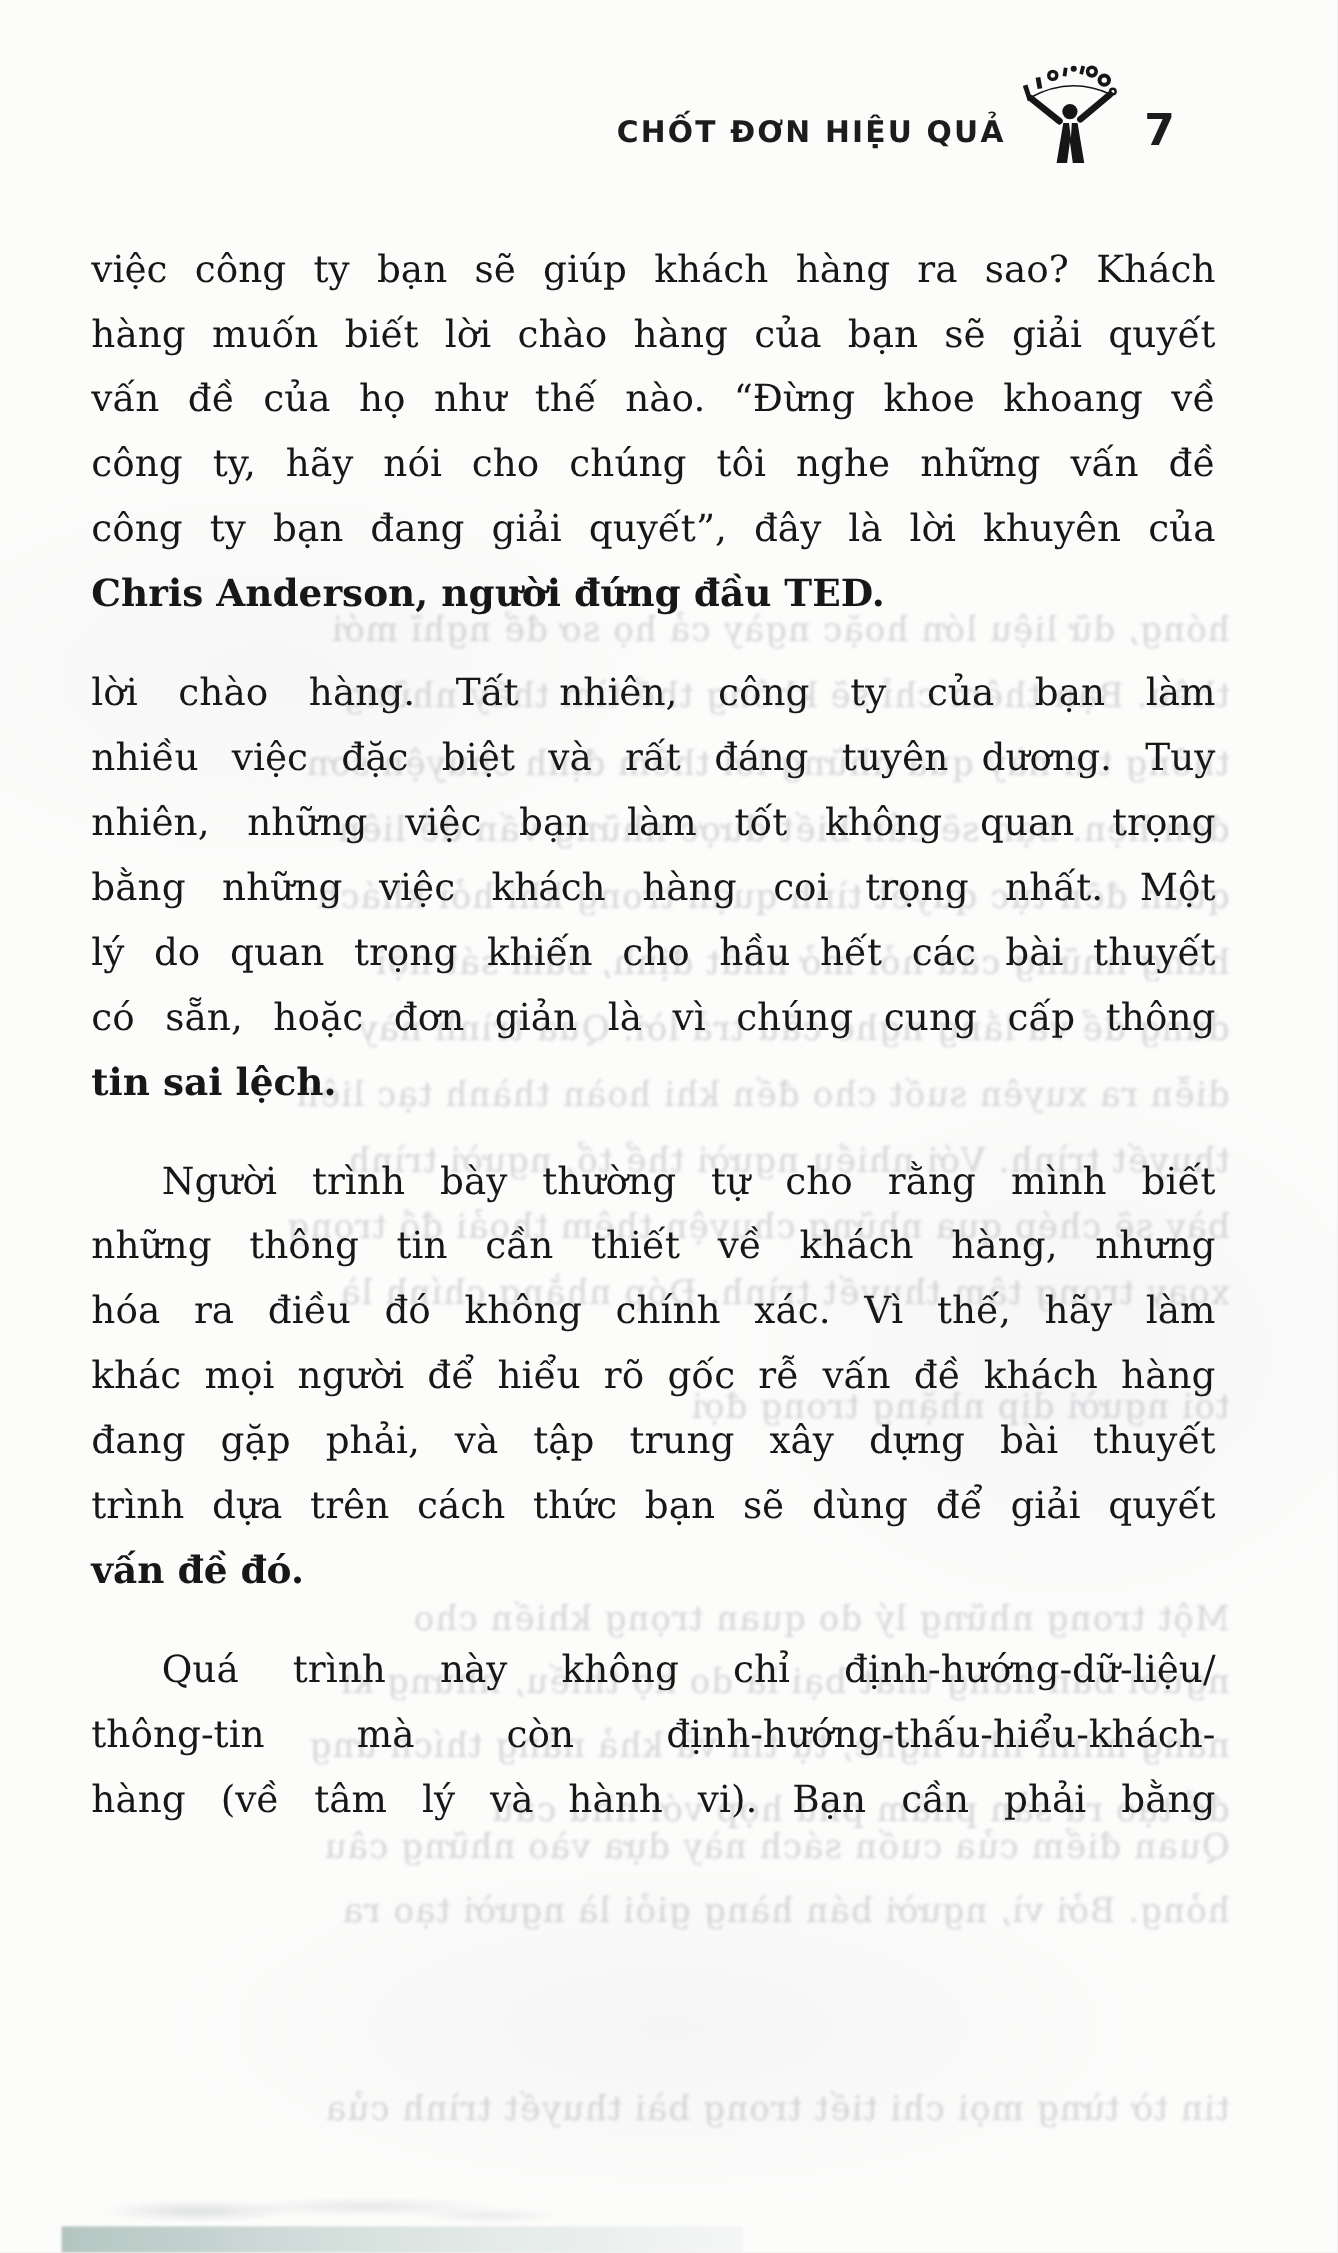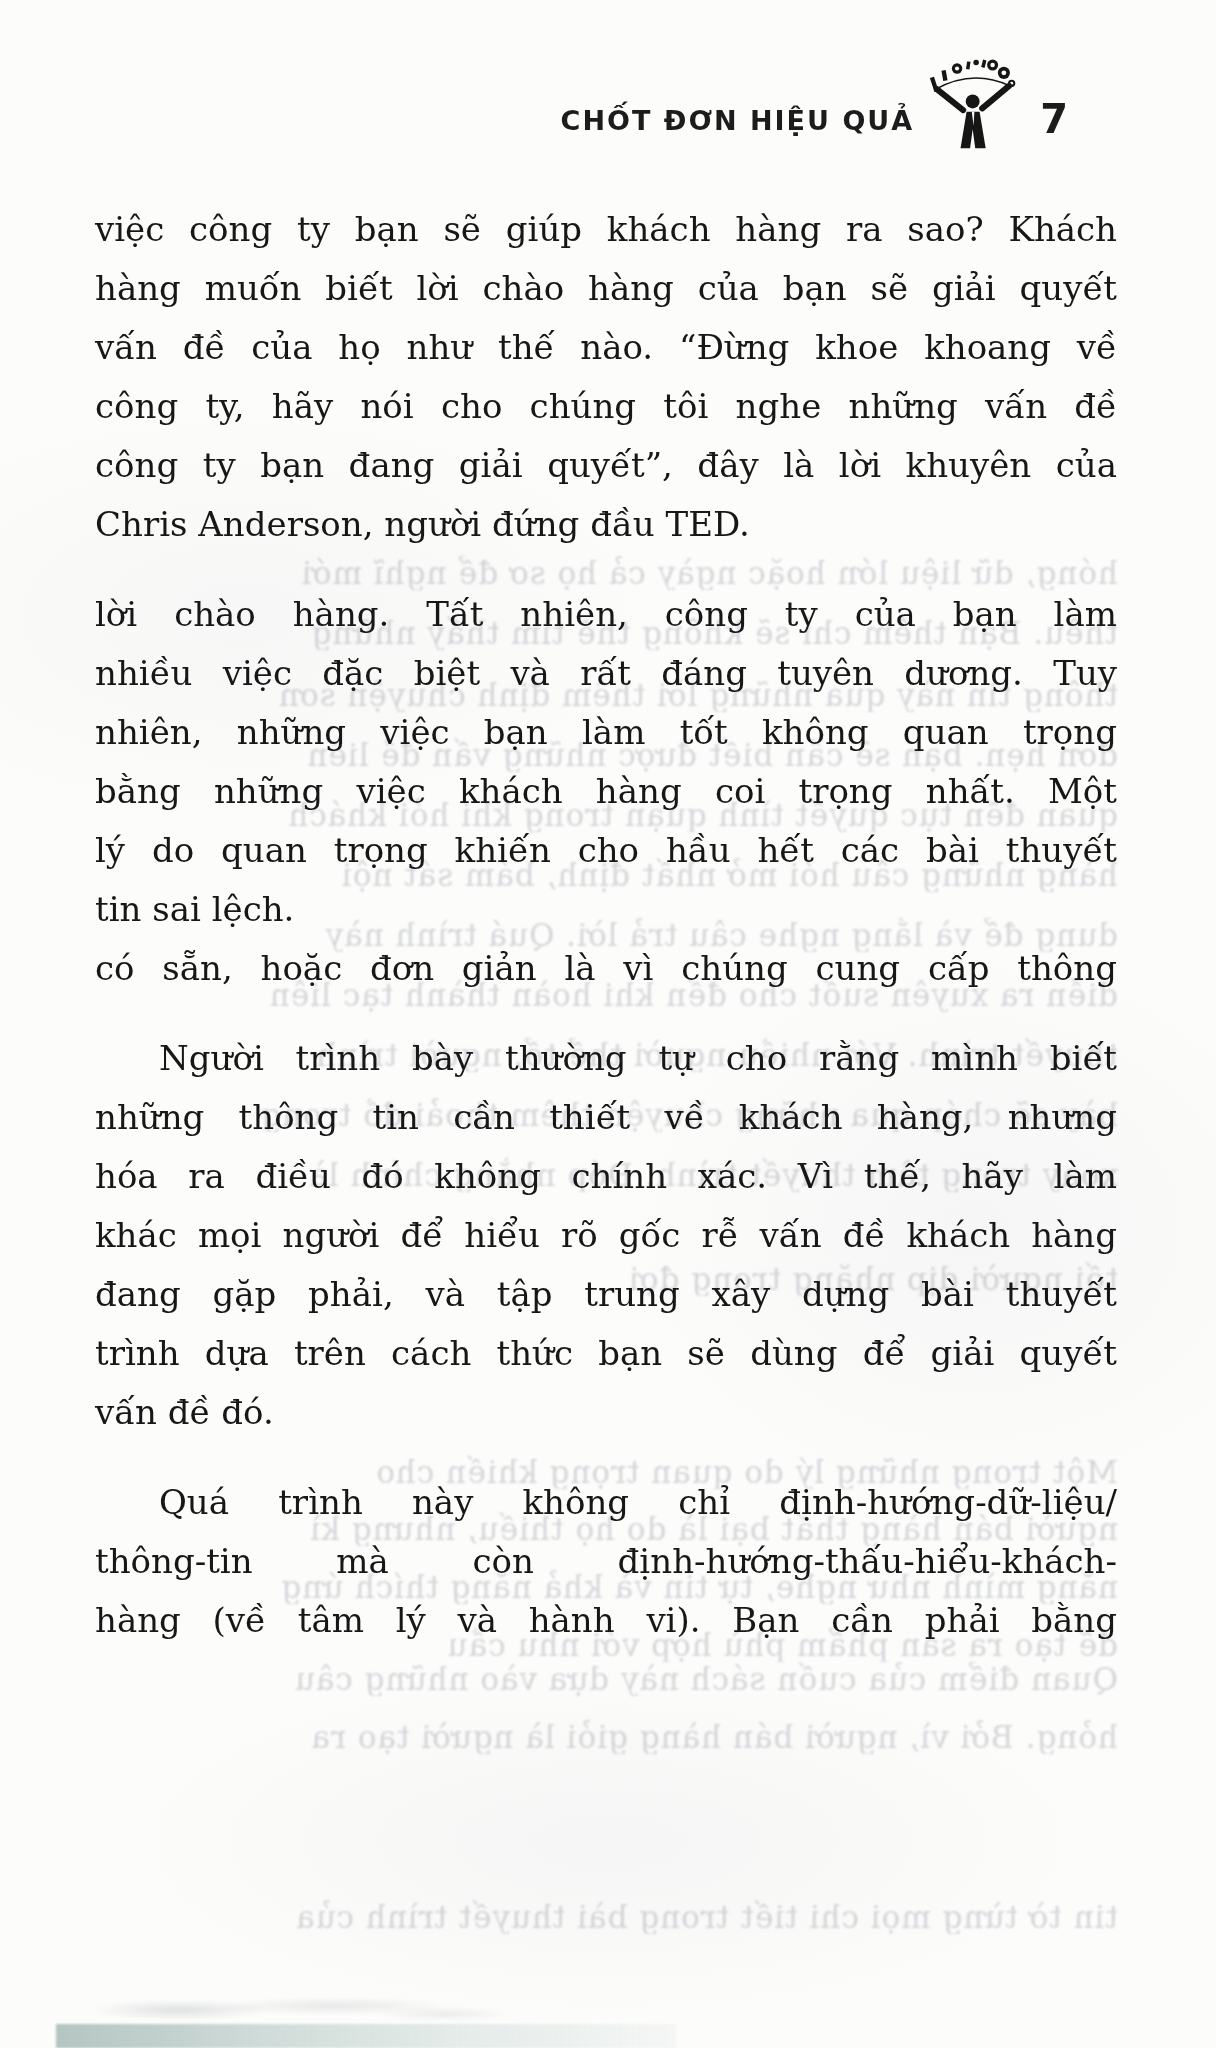--- a/index.html
+++ b/index.html
@@ -41,30 +41,30 @@
     filter:blur(1.3px);
     color:rgba(138,142,152,0.34);
     font-size:31px; line-height:34px;
     letter-spacing:1px;
     white-space:nowrap; overflow:hidden;
     text-align:left;
   }
 
   
   .text-block {
-    position:absolute; top:200px; left:83px; width:1022px;margin-left:12px;
+    position:absolute; top:216px; left:83px; width:1022px;
   }
   .para { margin:0 0 31px 0; }
   .line {
     font-size:34px; line-height:59px; height:59px;
     text-align:justify; text-align-last:justify;
     white-space:normal; overflow:visible;
   }
   .line.indent { text-indent:64px; }
-  .line.lastleft { text-align-last:left; }
+  .line.lastleft { text-align-last:left;font-weight:bold; }
 
   
   .bottom-mottle {
     position:absolute; left:70px; bottom:18px; width:440px; height:40px;
     background:
       radial-gradient(ellipse 120px 14px at 25% 50%, rgba(150,160,158,0.28), transparent 75%),
       radial-gradient(ellipse 160px 12px at 60% 40%, rgba(160,168,165,0.22), transparent 75%),
       radial-gradient(ellipse 90px 10px at 85% 60%, rgba(160,168,165,0.18), transparent 75%);
     filter:blur(1px);
   }
@@ -149,22 +149,22 @@
         <div class="line">công ty, hãy nói cho chúng tôi nghe những vấn đề</div>
         <div class="line">công ty bạn đang giải quyết”, đây là lời khuyên của</div>
         <div class="line lastleft">Chris Anderson, người đứng đầu TED.</div>
       </div>
       <div class="para">
         <div class="line">lời chào hàng. Tất nhiên, công ty của bạn làm</div>
         <div class="line">nhiều việc đặc biệt và rất đáng tuyên dương. Tuy</div>
         <div class="line">nhiên, những việc bạn làm tốt không quan trọng</div>
         <div class="line">bằng những việc khách hàng coi trọng nhất. Một</div>
         <div class="line">lý do quan trọng khiến cho hầu hết các bài thuyết</div>
+        <div class="line">có sẵn, hoặc đơn giản là vì chúng cung cấp thông</div>
         <div class="line lastleft">tin sai lệch.</div>
-        <div class="line">có sẵn, hoặc đơn giản là vì chúng cung cấp thông</div>
       </div>
       <div class="para">
         <div class="line indent">Người trình bày thường tự cho rằng mình biết</div>
         <div class="line">những thông tin cần thiết về khách hàng, nhưng</div>
         <div class="line">hóa ra điều đó không chính xác. Vì thế, hãy làm</div>
         <div class="line">khác mọi người để hiểu rõ gốc rễ vấn đề khách hàng</div>
         <div class="line">đang gặp phải, và tập trung xây dựng bài thuyết</div>
         <div class="line">trình dựa trên cách thức bạn sẽ dùng để giải quyết</div>
         <div class="line lastleft">vấn đề đó.</div>
       </div>

